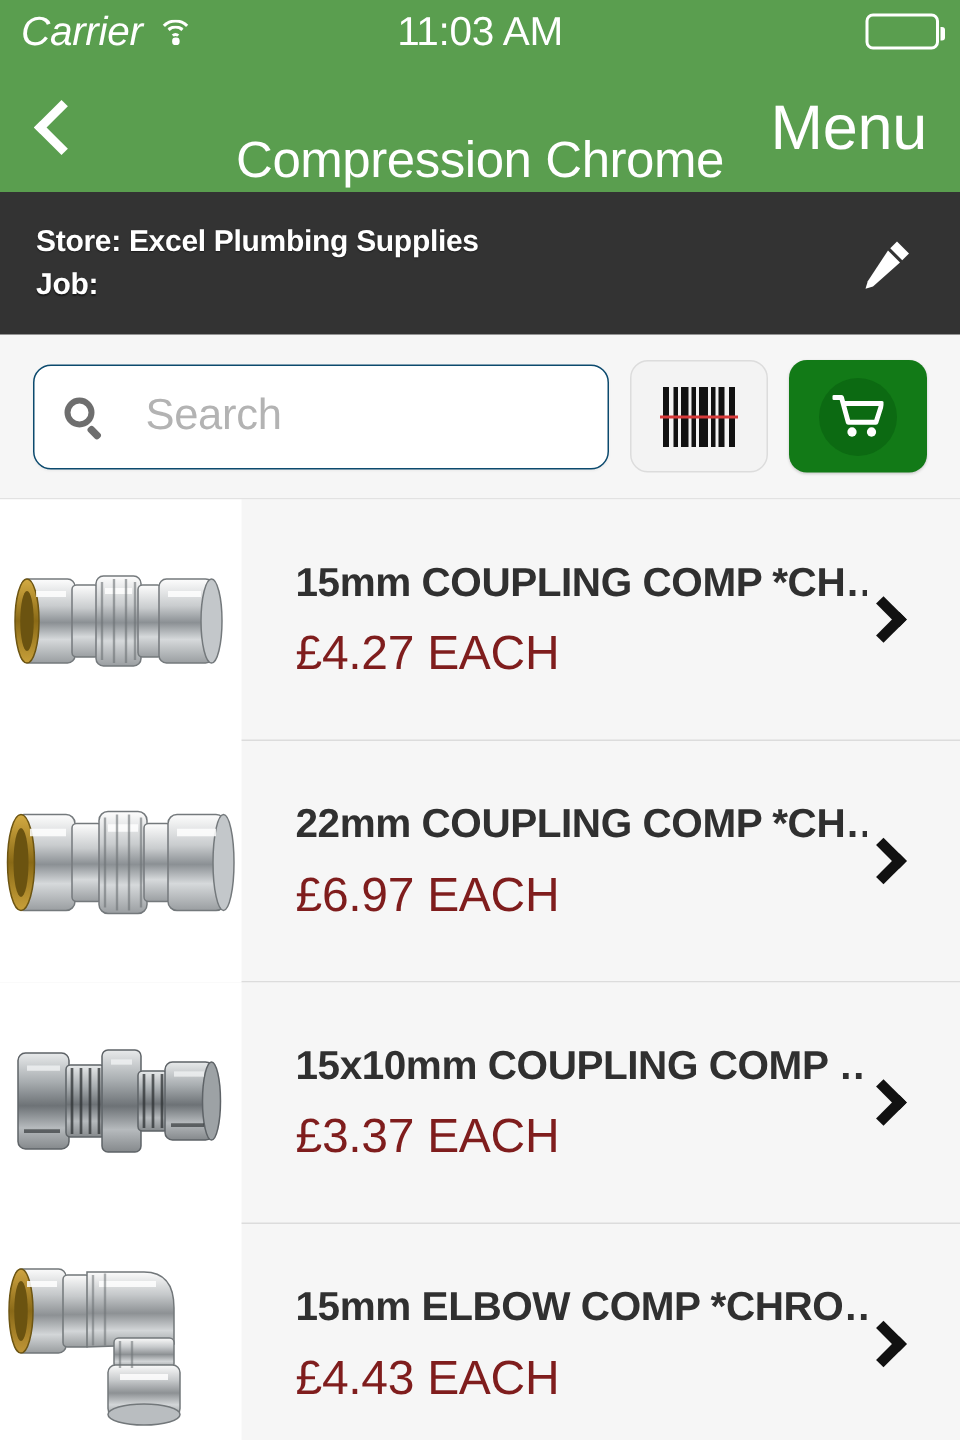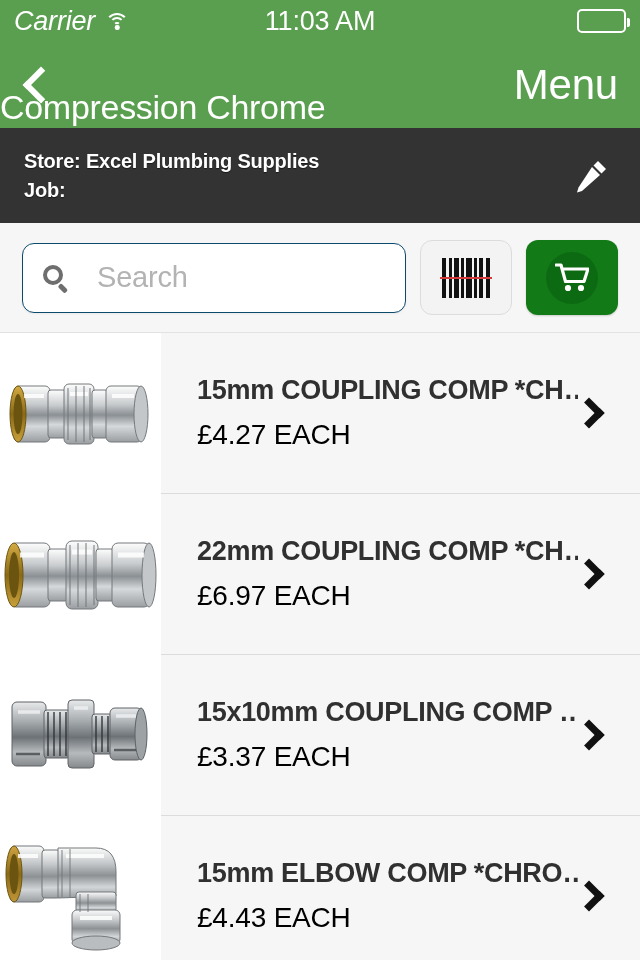--- a/index.html
+++ b/index.html
@@ -39,21 +39,21 @@
 
   
   .navbar {
     height:86px; background:#5a9e4f; color:#fff;
     display:flex; align-items:center; position:relative; padding:0 22px;
   }
   .back-btn { width:46px; height:56px; display:flex; align-items:center;
               justify-content:flex-start; cursor:pointer; }
   .chev-left { width:26px; height:26px; border-left:6px solid #fff;
                border-bottom:6px solid #fff; transform:rotate(45deg); margin-left:6px; }
-  .nav-title { position:absolute; left:0; right:0; 
+  .nav-title { position:absolute; left:0; right:0; text-align:center;
                font-size:34px; font-weight:400; letter-spacing:-0.3px;
                pointer-events:none;margin-top:44px; }
   .menu-btn { margin-left:auto; font-size:42px; font-weight:400;
               letter-spacing:-0.2px; cursor:pointer; z-index:2; }
 
   
   .storebar {
     background:#333333; color:#fff; min-height:95px;
     display:flex; align-items:center; padding:0 24px; position:relative;
   }
@@ -96,21 +96,21 @@
   .list { background:#f6f6f6; }
   .row { display:flex; align-items:center; height:161px; position:relative;
          border-bottom:1px solid #dcdcdc; background:#f6f6f6; cursor:pointer; }
   .thumb { width:161px; height:161px; flex:none; background:#fff;
            display:flex; align-items:center; justify-content:center; overflow:hidden; }
   .thumb svg { display:block; }
   .info { flex:1; padding-left:36px; display:flex; flex-direction:column;
           justify-content:center; gap:13px; min-width:0; }
   .p-name { font-size:27px; font-weight:bold; color:#303030; letter-spacing:-0.3px;
             white-space:nowrap; overflow:hidden; }
-  .p-price { font-size:28px; color:#000000; letter-spacing:-0.2px; }
+  .p-price { font-size:32px; color:#7f1d1d; letter-spacing:-0.2px; }
   .chev-right { width:22px; height:22px; border-top:7px solid #111;
                 border-right:7px solid #111; transform:rotate(45deg);
                 margin-right:40px; flex:none; }
 </style>
 </head>
 <body>
 
 <div class="phone">
 
   <div class="statusbar">

